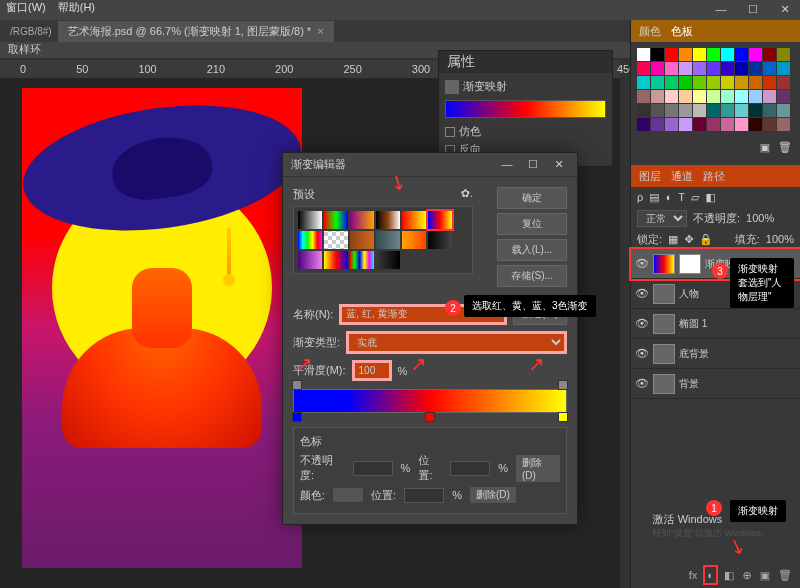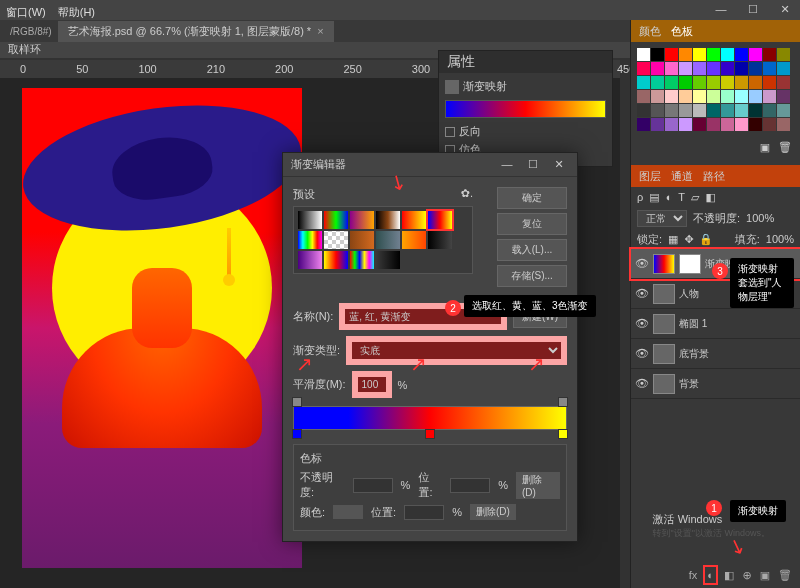--- a/index.html
+++ b/index.html
@@ -1,17 +1,17 @@
 <!DOCTYPE html>
 <html><head>
 <meta charset="utf-8">
 <style>
 *{margin:0;padding:0;box-sizing:border-box;font-family:"Microsoft YaHei",sans-serif;font-size:11px;color:#ccc}
 body{background:#323232;width:800px;height:588px;overflow:hidden;position:relative}
-.menubar{height:20px;background:#444;display:flex;align-items:flex-end;padding:0 6px;gap:12px}
+.menubar{height:20px;background:#444;display:flex;align-items:flex-start;padding:0 6px;gap:12px}
 .menubar span{color:#ddd}
 .win-controls{position:absolute;top:0;right:0;display:flex;gap:2px}
 .win-controls div{width:30px;height:18px;background:#444;display:flex;align-items:center;justify-content:center;color:#ccc}
 .tabbar{height:22px;background:#383838;display:flex;align-items:center;padding:0 4px}
 .tabbar .lbl{color:#aaa;font-size:10px;padding:0 6px}
 .tab{background:#535353;padding:3px 10px;font-size:10px;color:#eee;display:flex;align-items:center;gap:6px}
 .tab .x{color:#aaa}
 .ruler-h{height:18px;background:#3a3a3a;display:flex;align-items:center;padding-left:20px;gap:50px;font-size:9px;color:#888}
 .workspace{position:absolute;top:60px;left:0;width:620px;height:528px;background:#252525}
 .canvas{position:absolute;top:28px;left:22px;width:280px;height:480px;background:linear-gradient(to bottom,#ff0000 0%,#ff0000 30%,#c9156b 50%,#8b1b7a 70%,#6b1b6b 100%)}
@@ -66,21 +66,21 @@
 .dlg-title .btns div{width:20px;text-align:center}
 .dlg-body{padding:10px;display:flex;gap:24px}
 .dlg-left{flex:1}
 .presets-lbl{font-size:10px;margin-bottom:4px;display:flex;justify-content:space-between}
 .presets{display:flex;flex-wrap:wrap;gap:2px;background:#3a3a3a;padding:4px;border:1px solid #555}
 .preset{width:24px;height:18px}
 .preset.sel{outline:2px solid #ff3333}
 .dlg-right{width:70px;display:flex;flex-direction:column;gap:4px}
 .dlg-btn{background:#555;border:1px solid #666;padding:3px 0;text-align:center;font-size:10px}
 .dlg-row{display:flex;align-items:center;gap:6px;margin:6px 0;font-size:10px}
-.dlg-row input,.dlg-row select{background:#7f1d1d;border:6px solid #fca5a5;color:#ccc;font-size:10px;padding:2px 4px;flex:1}
+.dlg-row input,.dlg-row select{background:#c2410c;border:3px solid #fca5a5;color:#ccc;font-size:10px;padding:2px 4px;flex:1}
 .grad-editor{margin:8px 0}
 .grad-track{height:24px;background:linear-gradient(to right,#0000ff 0%,#0000ff 20%,#ff0000 50%,#ffff00 100%);border:1px solid #666;position:relative}
 .stop{position:absolute;bottom:-10px;width:10px;height:10px;background:#888;border:1px solid #333}
 .opstop{position:absolute;top:-10px;width:10px;height:10px;background:#888;border:1px solid #333}
 .stops-section{padding:6px;background:#3e3e3e;border:1px solid #555;margin-top:14px}
 .stops-row{display:flex;gap:8px;align-items:center;font-size:10px;margin:4px 0}
 .stops-row input{width:40px;background:#333;border:1px solid #555;color:#888;font-size:10px;padding:1px}
 .mini-btn{background:#555;padding:1px 6px;font-size:10px}
 
 .watermark{position:absolute;bottom:48px;right:30px;color:#666;font-size:12px}
@@ -137,25 +137,25 @@
 <div class="props-panel">
   <div class="props-head">属性</div>
   <div class="props-body">
     <div style="display:flex;gap:4px;align-items:center">
       <div style="width:14px;height:14px;background:#666"></div>
       <span>渐变映射</span>
     </div>
     <div class="gm-strip"></div>
     <div class="chk">
         <div class="box"></div>
-        <span>反向</span>
+        <span>仿色</span>
       </div>
     <div class="chk">
         <div class="box"></div>
-        <span>仿色</span>
+        <span>反向</span>
       </div>
   </div>
 </div>
 
 <div class="dialog">
   <div class="dlg-title">
     <span>渐变编辑器</span>
     <div class="btns">
       <div>—</div>
       <div>☐</div>

